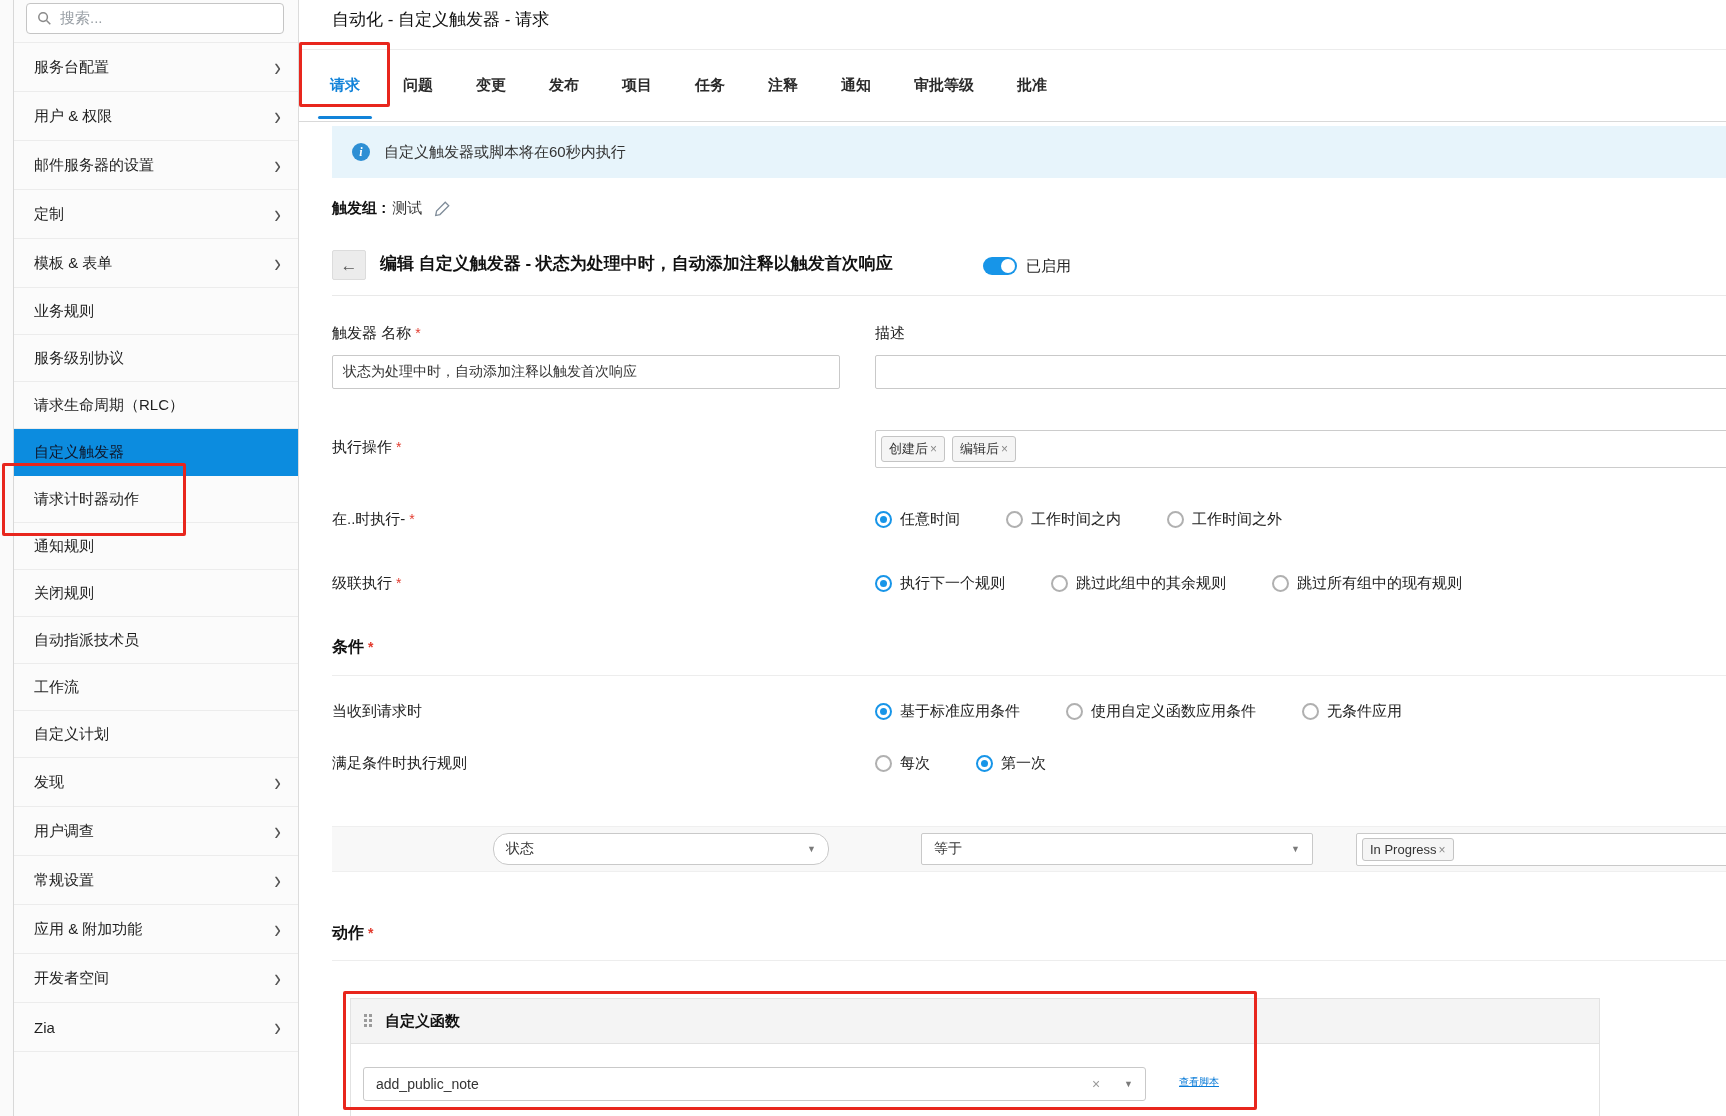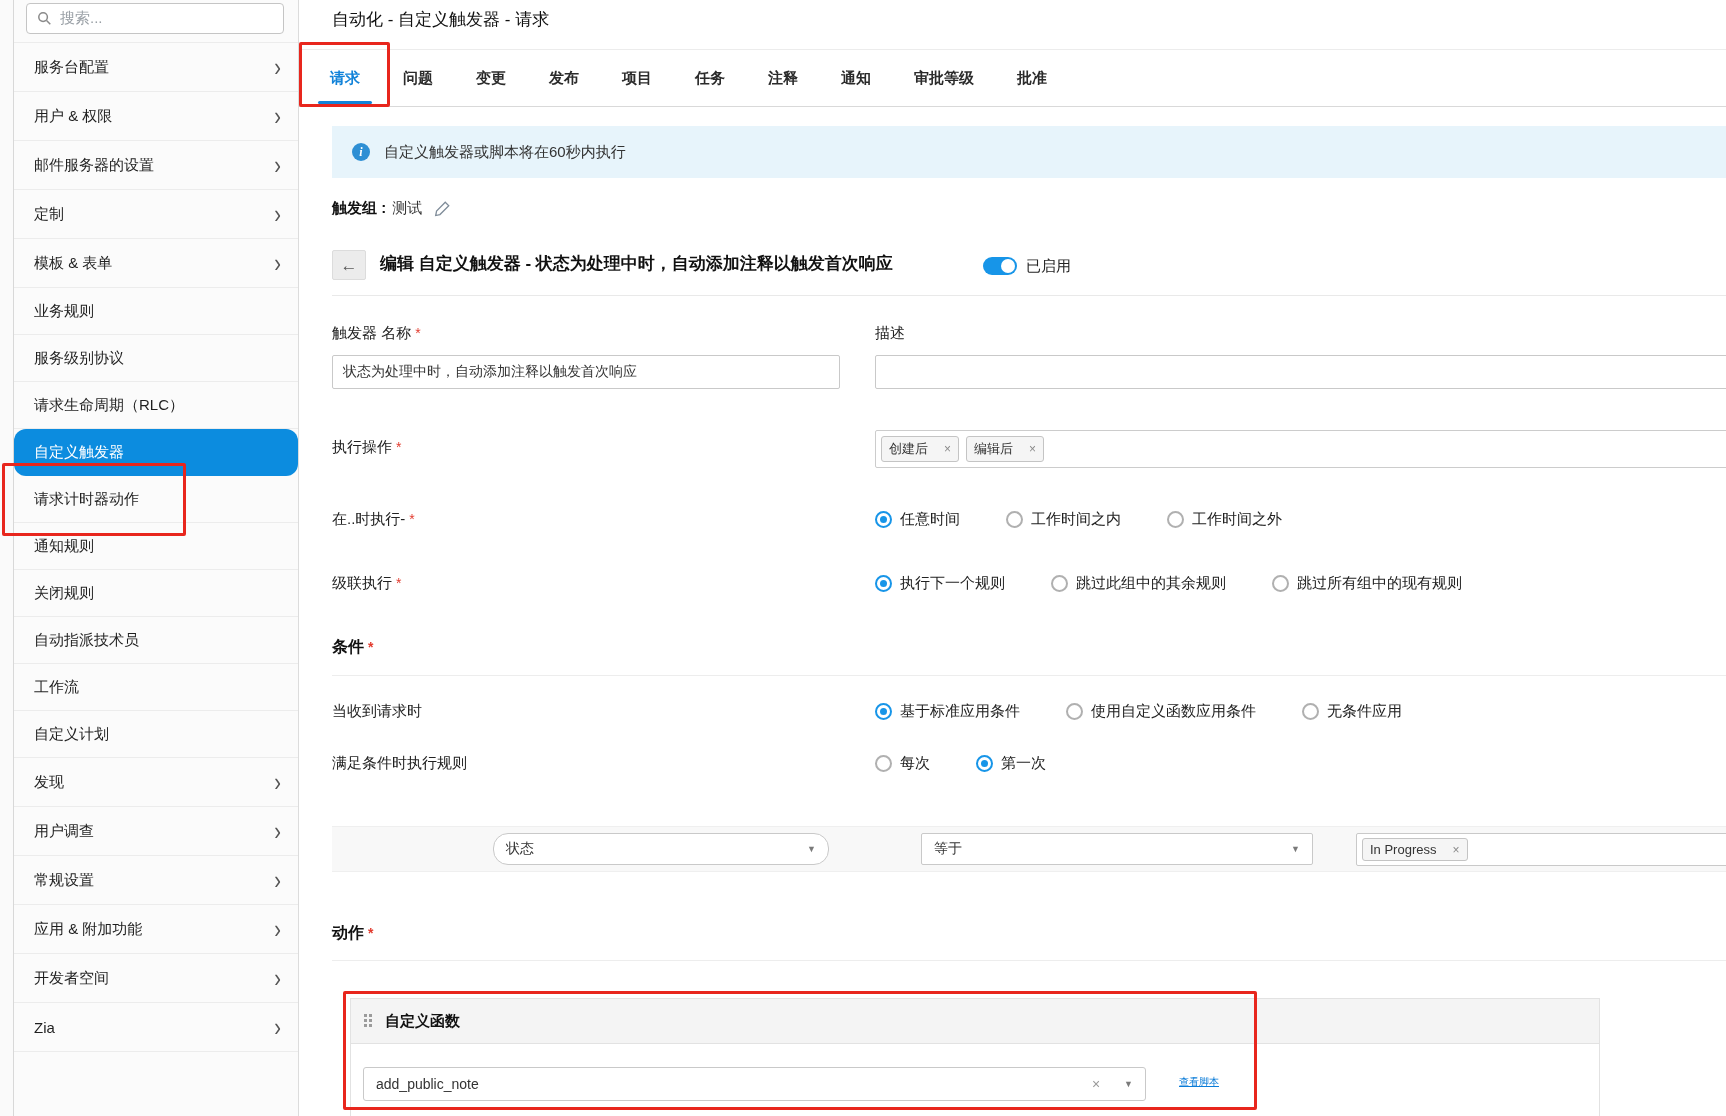--- a/index.html
+++ b/index.html
@@ -15,28 +15,28 @@
   .search-box { height:31px; background:#fff; border:1px solid #c5c5c5; border-radius:4px;
     display:flex; align-items:center; padding:0 10px; gap:8px; }
   .search-box .ph { color:#9aa0a6; font-size:15px; }
   .srow { height:49px; display:flex; align-items:center; padding:0 17px 0 20px;
     border-bottom:1px solid #ececec; font-size:15px; color:#1f1f1f; cursor:pointer; background:#fbfbfb; }
   .srow.sub { height:47px; }
   .side-rows { border-top:1px solid #ececec; }
   .srow .slabel { flex:1; }
   .chev { color:#555; font-size:20px; line-height:14px; display:inline-block; transform:scaleY(1.3); }
   .chev.down { transform:rotate(90deg) scaleY(1.3); }
-  .srow.active { background:var(--sidebar-active,#0c8cdf); color:#ffffff; border-bottom-color:transparent;border-radius:12px; }
+  .srow.active { background:var(--sidebar-active,#0c8cdf); color:#0f172a; border-bottom-color:transparent; }
 
   
   .main { position:absolute; left:299px; top:0; right:0; bottom:0; background:#fff; overflow:hidden; }
   .abs { position:absolute; }
   .page-title { left:33px; top:8px; font-size:17px; font-weight:500; color:#111; }
 
-  .tabbar { left:0; right:0; top:49px; height:58px; border-top:1px solid #ececec;
+  .tabbar { left:0; right:0; top:49px; height:73px; border-top:1px solid #ececec;
     border-bottom:1px solid #d9d9d9; display:flex; align-items:center; padding-left:31px; gap:43px; }
   .tab { font-size:15px; font-weight:600; color:#2b2b2b; position:relative; height:100%;
     display:flex; align-items:center; cursor:pointer; }
   .tab.active { color:var(--accent-tab,#1283d9); }
   .tab.active::after { content:""; position:absolute; left:-12px; right:-12px; bottom:2px;
     height:3px; background:var(--accent-tab,#1283d9); border-radius:2px; }
 
   .banner { left:33px; right:0; top:126px; height:52px; background:var(--banner-bg,#e7f4fb);
     display:flex; align-items:center; padding-left:20px; gap:14px; }
   .info-icon { width:18px; height:18px; border-radius:50%; background:var(--banner-icon,#2e8fd4);
@@ -68,21 +68,21 @@
   .h2lbl { font-size:16px; font-weight:700; color:#111; }
 
   .inputbox { border:1px solid #c9c9c9; border-radius:2px; background:#fff; height:34px;
     display:flex; align-items:center; padding:0 10px; font-size:14px; color:#333; }
   .lbl-name{left:33px;top:324px;} .lbl-desc{left:576px;top:324px;}
   .inp-name{left:33px;top:355px;width:508px;} .inp-desc{left:576px;top:355px;right:-6px;}
   .lbl-exec{left:33px;top:438px;}
   .chips-box{left:576px;top:430px;right:-6px;height:38px;border:1px solid #ccc;border-radius:2px;
     background:#fff;display:flex;align-items:center;padding:0 5px;gap:7px;}
   .chip{display:inline-flex;align-items:center;background:#f5f5f5;border:1px solid #c4c4c4;
-    border-radius:3px;padding:3px 7px;font-size:13px;color:#333;gap:16px;cursor:default;text-align:center;}
+    border-radius:3px;padding:3px 7px;font-size:13px;color:#333;gap:2px;cursor:default;text-align:center;}
   .chip-x{color:#8a8a8a;font-size:12px;cursor:pointer;line-height:1;}
 
   .rgroup { display:flex; align-items:center; gap:46px; height:22px; }
   .ropt { display:inline-flex; align-items:center; gap:8px; cursor:pointer; }
   .radio { width:17px; height:17px; border-radius:50%; border:2px solid #b0b0b0;
     position:relative; background:#fff; flex:none; }
   .radio.sel { border-color:var(--control-blue,#1795e8); }
   .radio.sel::after { content:""; position:absolute; left:50%; top:50%; width:7px; height:7px;
     margin:-3.5px 0 0 -3.5px; border-radius:50%; background:var(--control-blue,#1795e8); }
   .rlabel { font-size:15px; color:#222; }

